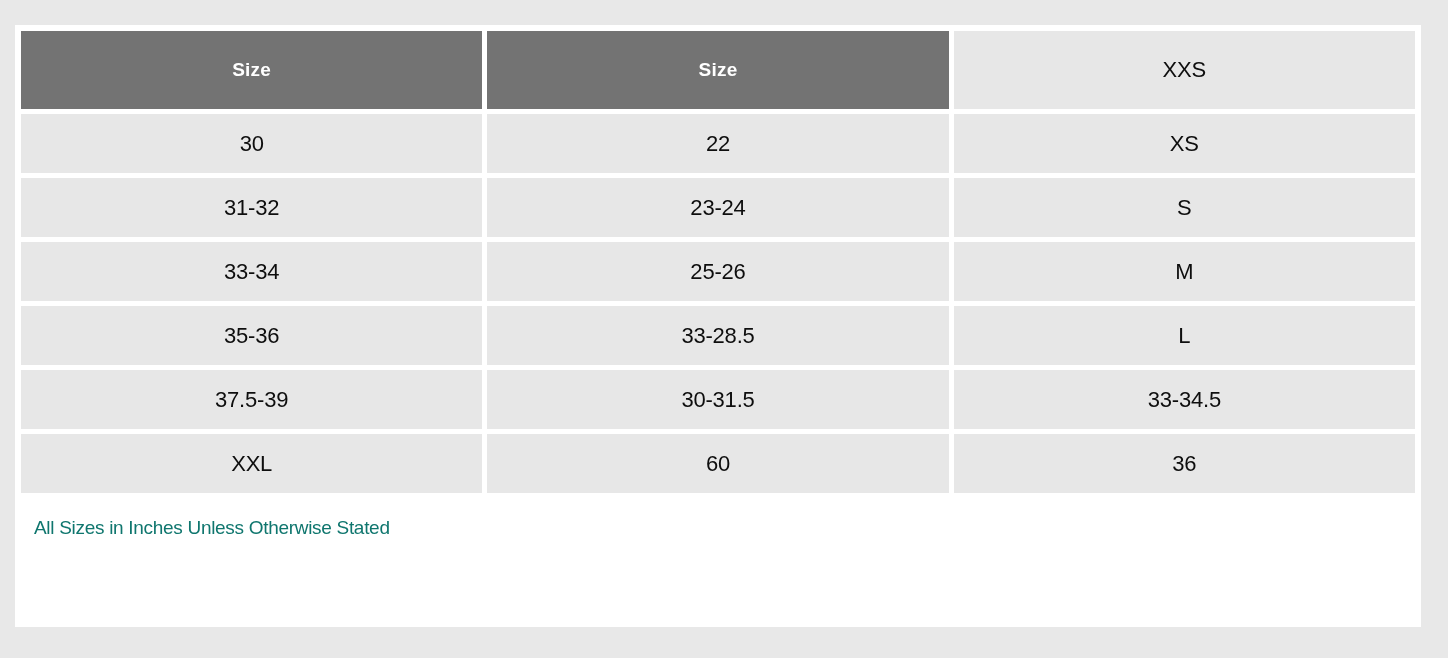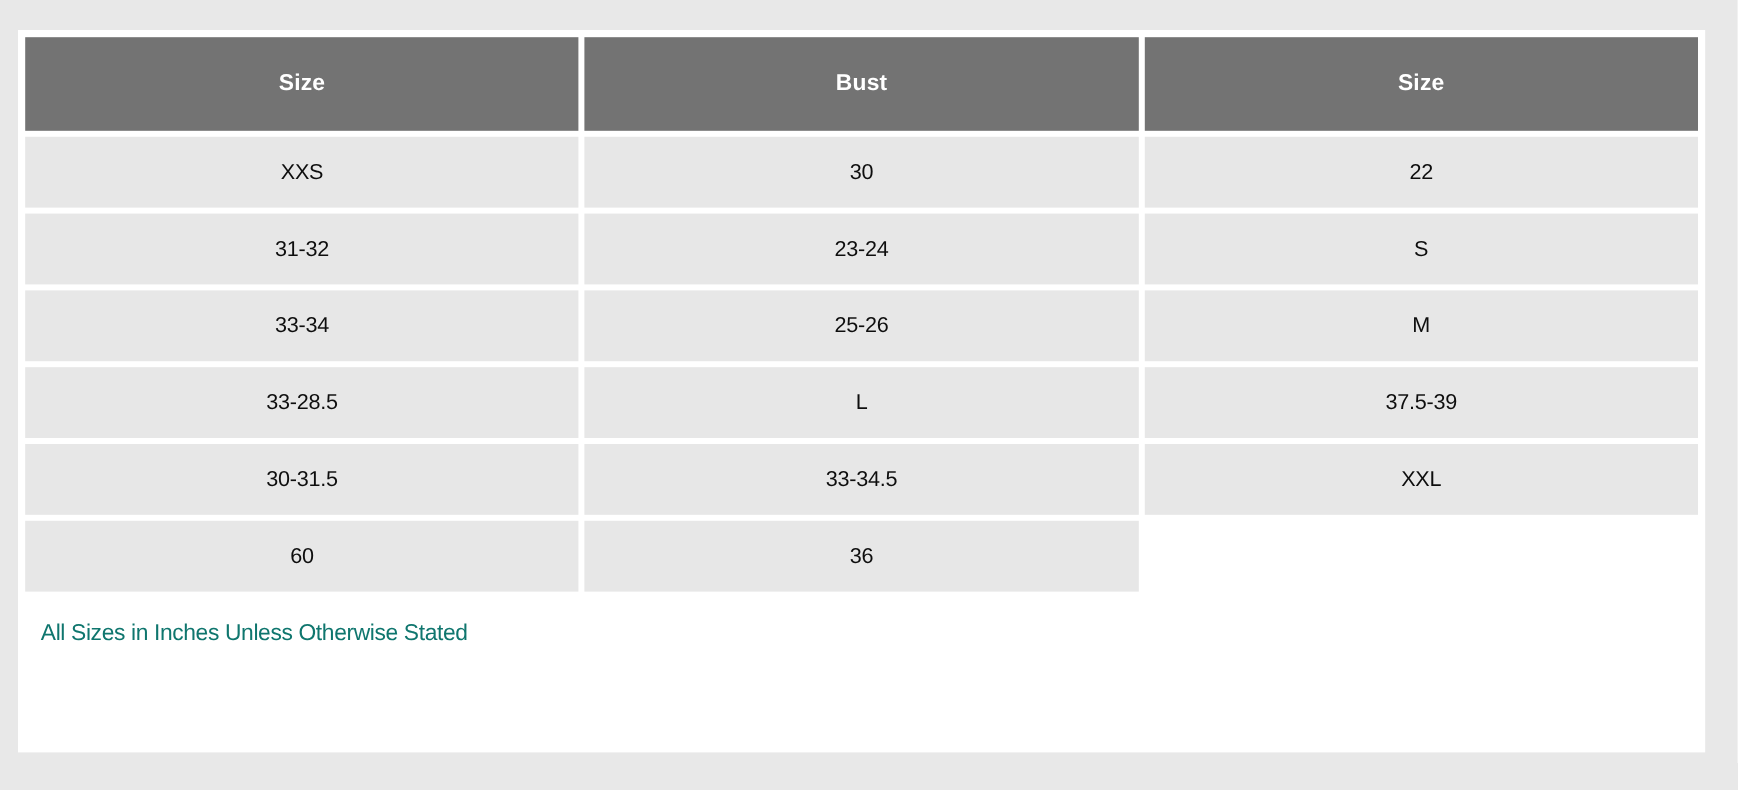--- a/index.html
+++ b/index.html
@@ -42,56 +42,57 @@
   .cell.head {
     background: #737373;
     color: #ffffff;
     font-weight: bold;
     font-size: 19px;
     letter-spacing: 0.2px;
   }
   .cell.data {
     background: #e7e7e7;
     color: #0e0e0e;
-    font-size: 18px;
+    font-size: 22px;
     letter-spacing: -0.2px;
   }
   .footnote {
     height: 70px;
     display: flex;
     align-items: center;
     padding-left: 13px;
     color: #0f766e;
     font-size: 19px;
     letter-spacing: -0.3px;
     background: #ffffff;
   }
 </style>
 </head>
 <body>
 
 <div class="card">
   <div class="size-table">
 
     <div class="cell head">Size</div>
-    <div class="cell head">Bust</div>
     <div class="cell head">Size</div>
 
     <div class="cell data">XXS</div>
     <div class="cell data">30</div>
     <div class="cell data">22</div>
 
+    <div class="cell data">XS</div>
     <div class="cell data">31-32</div>
     <div class="cell data">23-24</div>
 
     <div class="cell data">S</div>
     <div class="cell data">33-34</div>
     <div class="cell data">25-26</div>
 
     <div class="cell data">M</div>
+    <div class="cell data">35-36</div>
     <div class="cell data">33-28.5</div>
 
     <div class="cell data">L</div>
     <div class="cell data">37.5-39</div>
     <div class="cell data">30-31.5</div>
 
     <div class="cell data">33-34.5</div>
 
     <div class="cell data">XXL</div>
     <div class="cell data">60</div>

